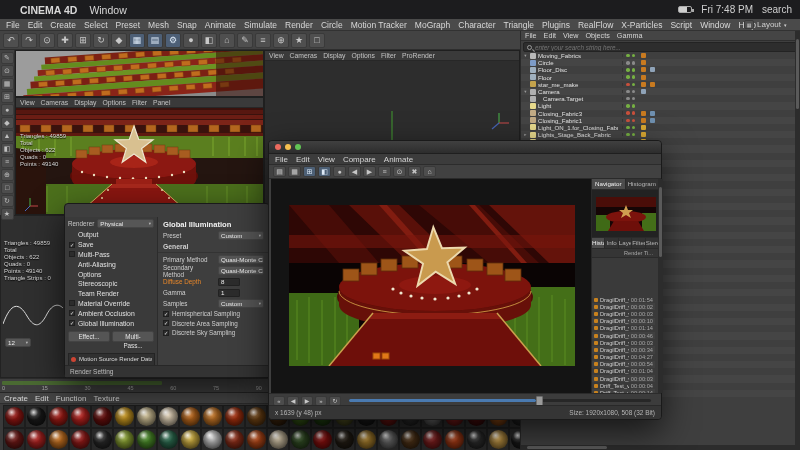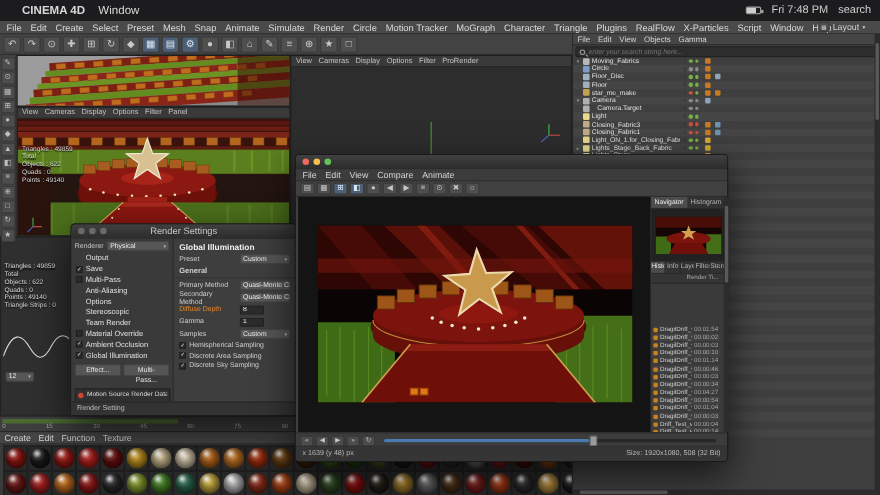--- a/index.html
+++ b/index.html
@@ -1206,28 +1206,20 @@
     </div>
   <div class="sb-v">
       <i></i>
     </div>
   <div class="sb-h" style="bottom:0">
       <i></i>
     </div>
 </div>
 
 <div id="rs" class="win">
-  <div class="wt">
-    <span class="dots">
-      <i class="dot" style="background:#6a6a6a"></i>
-      <i class="dot" style="background:#6a6a6a"></i>
-      <i class="dot" style="background:#6a6a6a"></i>
-    </span>
-    <span class="wtt">Render Settings</span>
-  </div>
   <div class="body">
     <div class="lcol">
       <div class="rsrow">
         <span style="font-size:6.3px;color:#c8c8c8;flex:none">Renderer</span>
         <span class="ddb">
           <span>Physical</span>
           </span>
       </div>
       <div>
 

